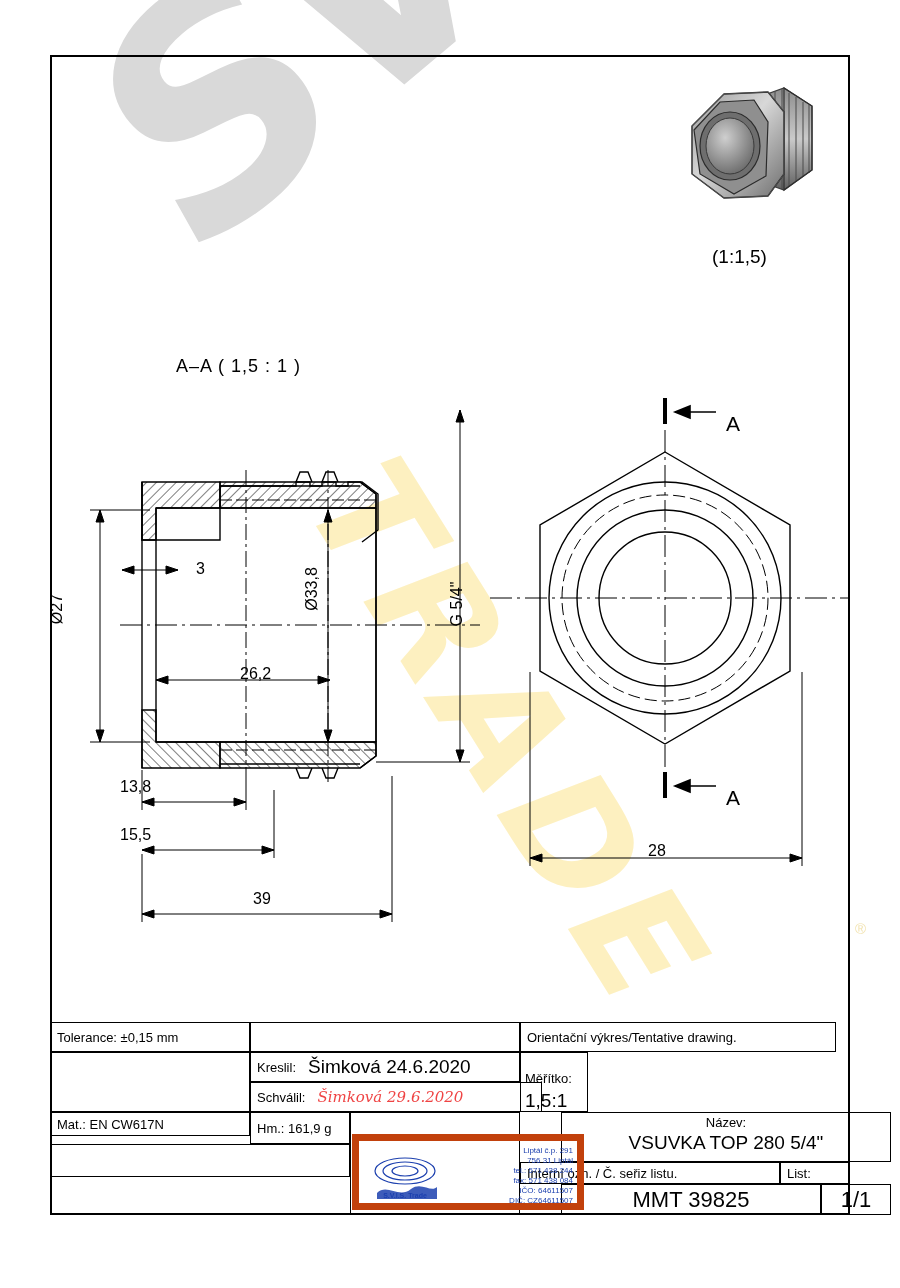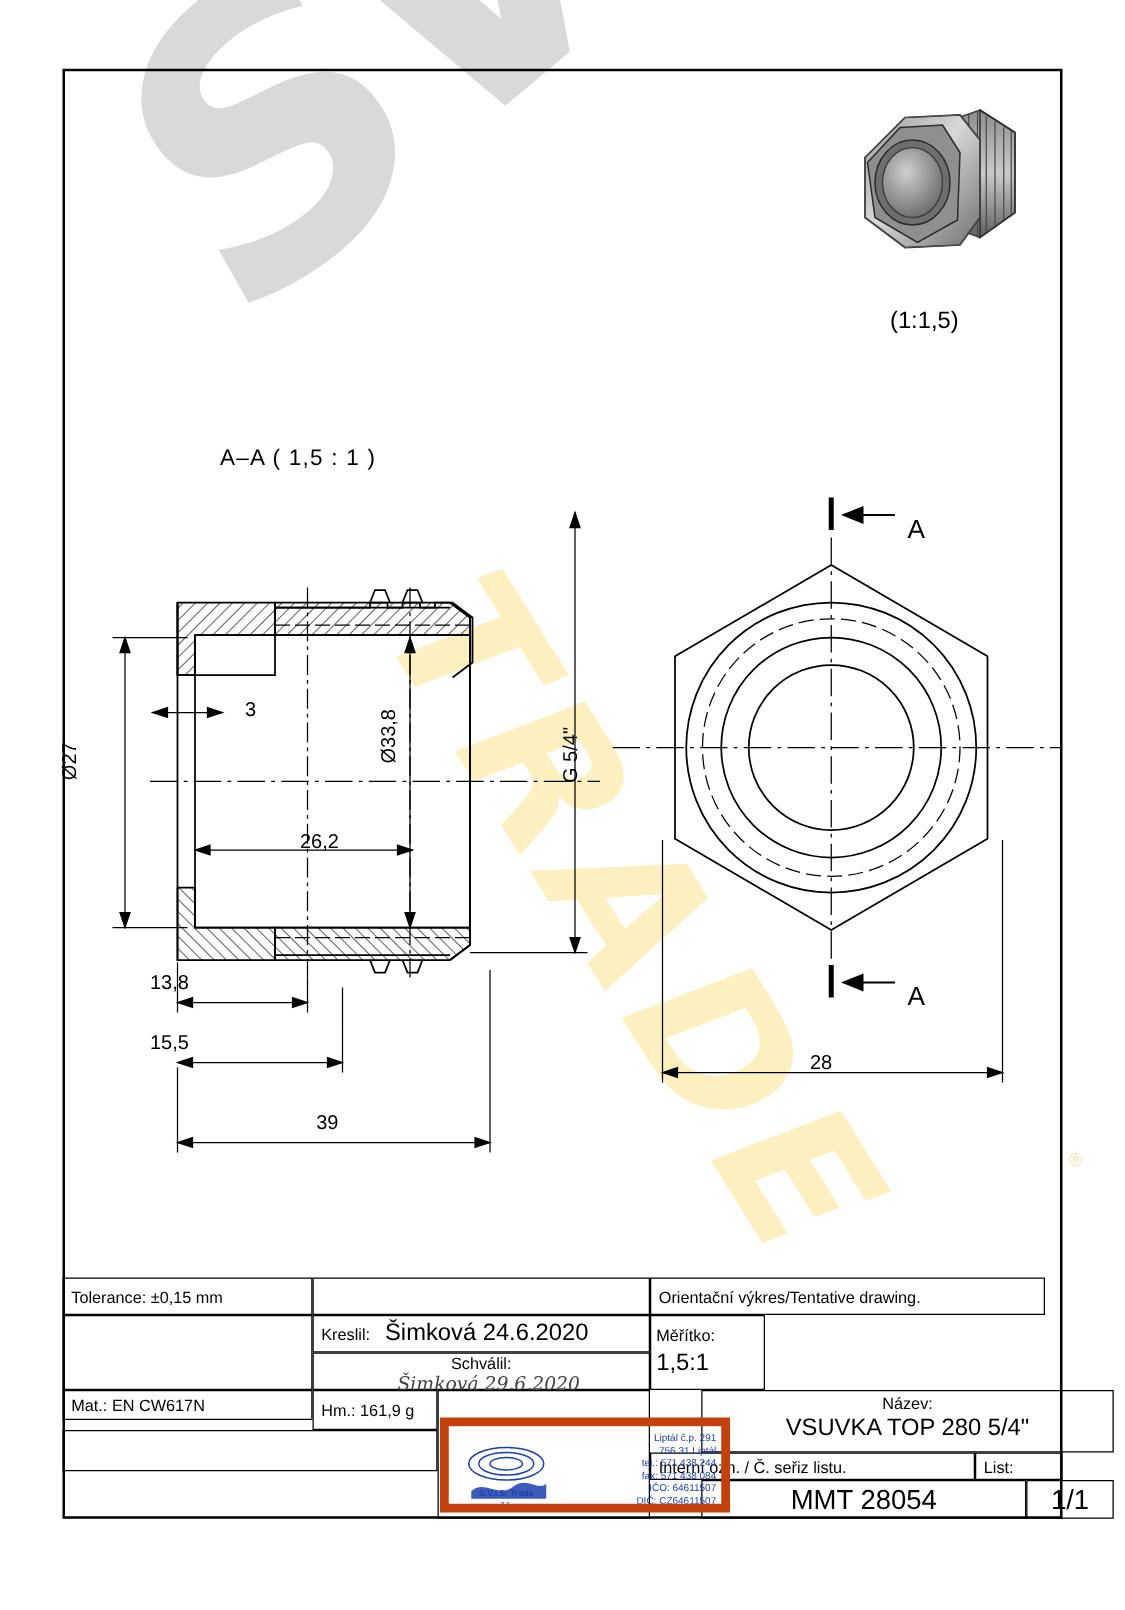--- a/index.html
+++ b/index.html
@@ -109,21 +109,21 @@
     display: flex;
     align-items: center;
     padding: 0 6px;
   }
   .tb-cell.center { justify-content: center; margin-left: 41px; }
   .lbl { font-size: 13px; }
   .big { font-size: 19px; }
   .hand {
     font-family: "DejaVu Serif", serif;
     font-style: italic;
-    color: #404040;
+    color: #ef4444;
     font-size: 15px;
   }
   .stamp {
     position: absolute;
     left: 302px;
     top: 112px;
     width: 232px;
     height: 76px;
     border: 7px solid #c2410c;
     box-sizing: border-box;
@@ -379,26 +379,26 @@
     <div class="tb-cell" style="left:470px; top:0; width:316px; height:30px;">
       <span class="lbl">Orientační výkres/Tentative drawing.</span>
     </div>
 
     <div class="tb-cell" style="left:0; top:30px; width:200px; height:60px;"></div>
 
     <div class="tb-cell" style="left:200px; top:30px; width:270px; height:30px;">
       <span class="lbl">Kreslil:</span>
       <span class="big" style="margin-left:12px;">Šimková 24.6.2020</span>
     </div>
-    <div class="tb-cell" style="left:200px; top:60px; width:270px; height:30px;flex-direction:column;">
+    <div class="tb-cell" style="left:200px; top:60px; width:292px; height:30px;">
       <span class="lbl">Schválil:</span>
       <span class="hand" style="margin-left:12px;">Šimková 29.6.2020</span>
     </div>
 
-    <div class="tb-cell" style="left:470px; top:30px; width:92px; height:60px; display:block; padding:8px 4px;">
+    <div class="tb-cell" style="left:470px; top:30px; width:68px; height:60px; display:block; padding:18px 4px;">
       <div class="lbl">Měřítko:</div>
       <div class="big" style="margin-top:4px;">1,5:1</div>
     </div>
 
 
     <div class="tb-cell" style="left:0; top:90px; width:200px; height:24px;">
       <span class="lbl">Mat.: EN CW617N</span>
     </div>
     <div class="tb-cell" style="left:200px; top:90px; width:100px; height:32px;">
       <span class="lbl">Hm.: 161,9 g</span>
@@ -410,21 +410,21 @@
       <div class="big" style="text-align:center; margin-top:2px;">VSUVKA TOP 280 5/4"</div>
     </div>
 
     <div class="tb-cell" style="left:470px; top:140px; width:260px; height:22px;">
       <span class="lbl">Interní ozn. / Č. seřiz listu.</span>
     </div>
     <div class="tb-cell" style="left:730px; top:140px; width:70px; height:22px;">
       <span class="lbl">List:</span>
     </div>
     <div class="tb-cell center" style="left:470px; top:162px; width:260px; height:31px;">
-      <span style="font-size:22px;">MMT 28054</span>
+      <span style="font-size:22px;">MMT 39825</span>
     </div>
     <div class="tb-cell center" style="left:730px; top:162px; width:70px; height:31px;">
       <span style="font-size:22px;">1/1</span>
     </div>
 
     <div class="tb-cell" style="left:0; top:122px; width:300px; height:33px;"></div>
 
     <div class="stamp">
       <svg class="logo-svis" viewBox="0 0 80 62">
         <g fill="none" stroke="#1b3fae" stroke-width="1.2">

